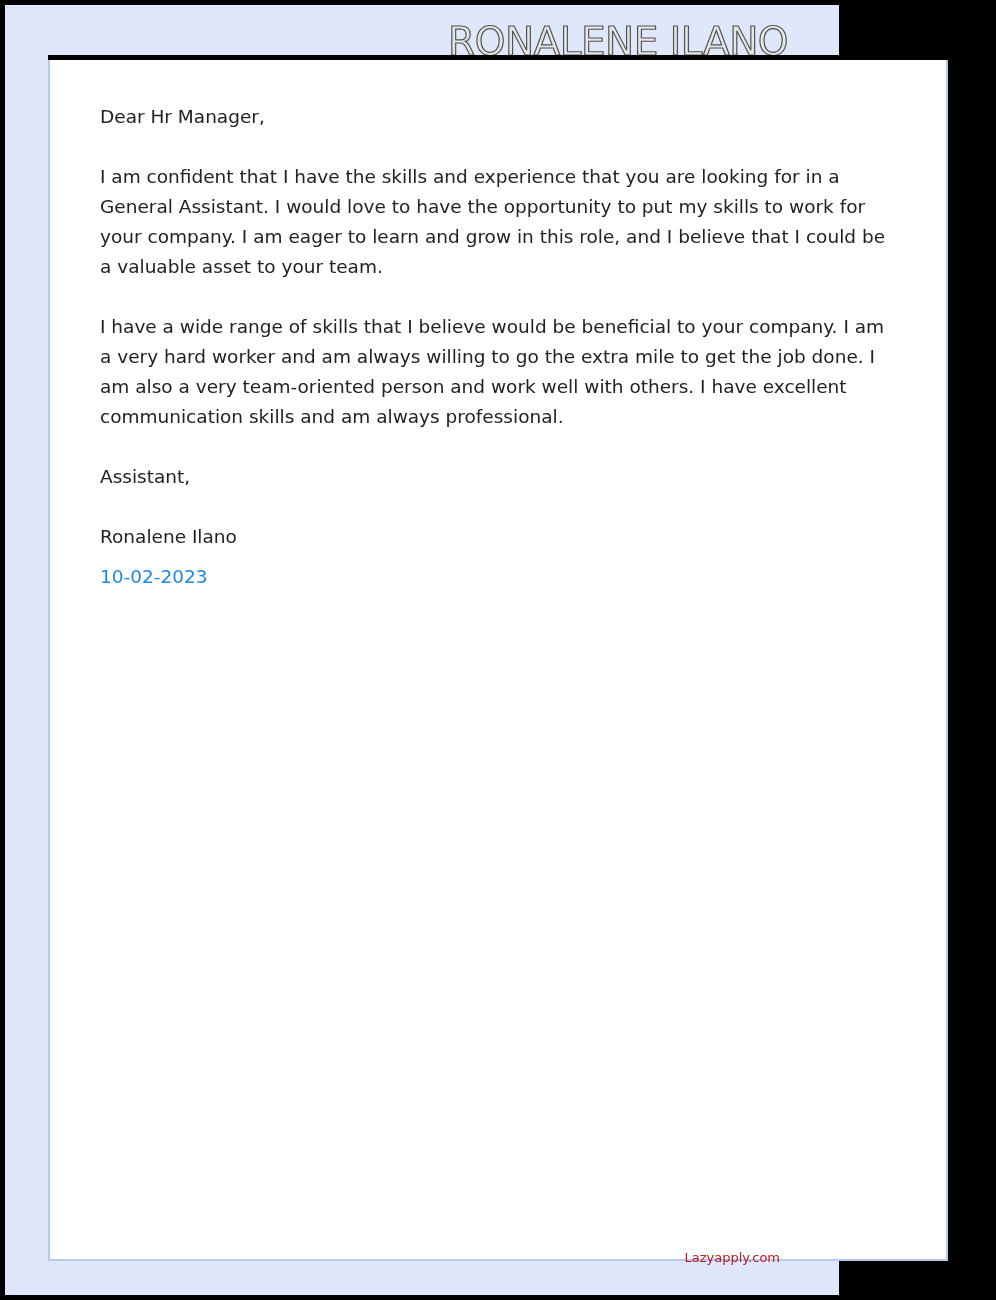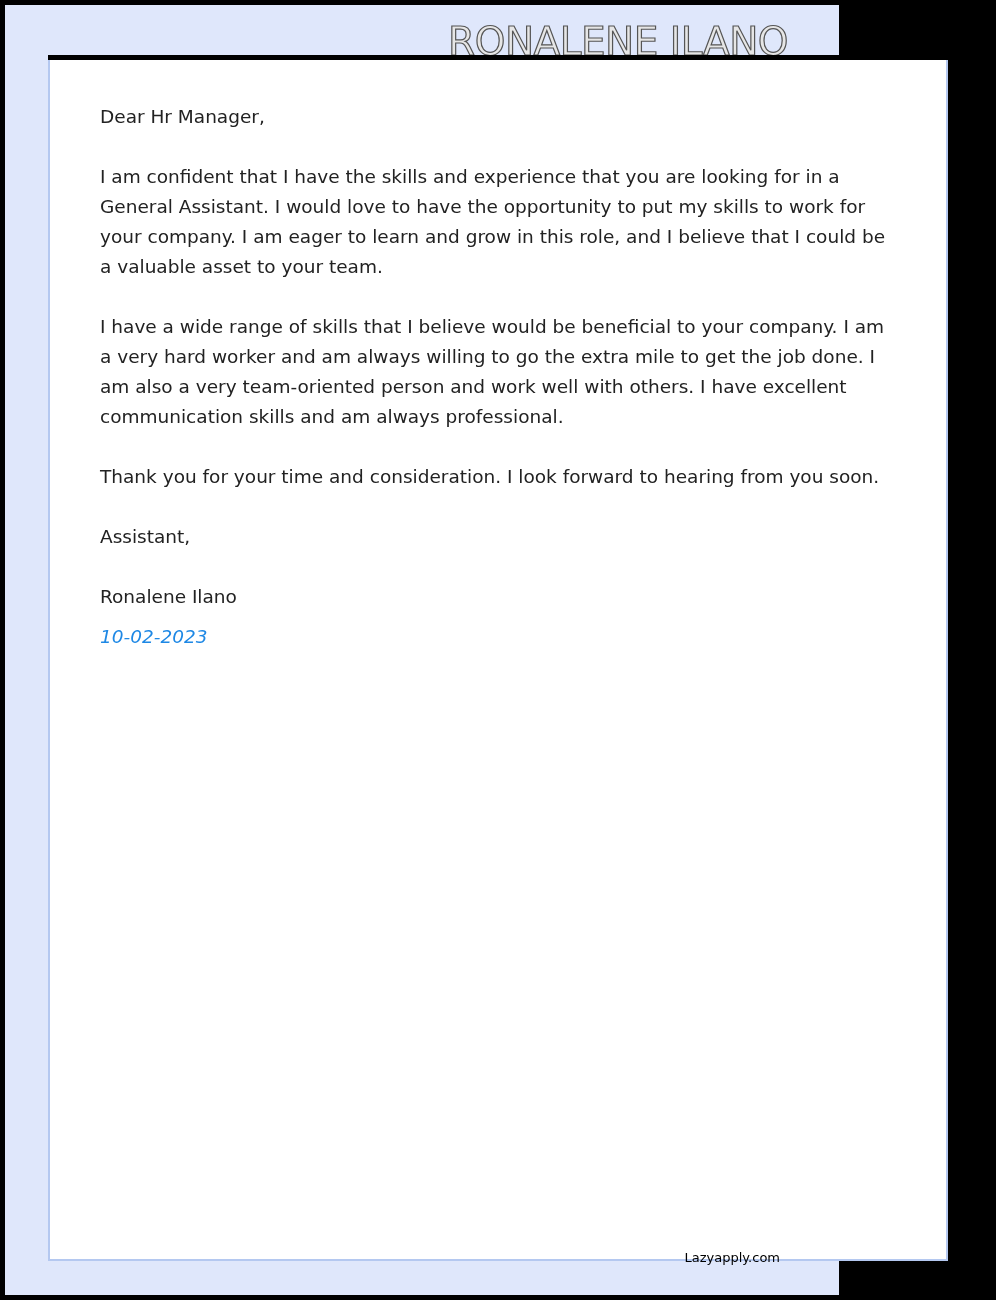--- a/index.html
+++ b/index.html
@@ -4,33 +4,32 @@
 <style>
   html, body { margin:0; padding:0; }
   body { width:996px; height:1300px; background:#000; position:relative; overflow:hidden; font-family:"DejaVu Sans", sans-serif; }
   .frame { position:absolute; left:5px; top:5px; width:834px; height:1290px; background:#dfe7fb; }
   .name-title { position:absolute; right:51px; top:14px; font-size:39px; letter-spacing:-0.5px; color:#e6e6e6; -webkit-text-stroke:1.2px #555; font-family:"DejaVu Sans", sans-serif; font-weight:normal; line-height:46px; }
   .header-bar { position:absolute; left:43px; top:50px; width:900px; height:5px; background:#000; }
   .paper { position:absolute; left:43px; top:55px; width:896px; height:1199px; background:#fff; border:2px solid #b4c8f0; border-top:none; }
   .letter { position:absolute; left:95px; top:97px; width:805px; font-size:18.5px; line-height:30px; color:#222; }
   .letter p { margin:0 12px 30px 0; }
   .letter p.tight { margin-bottom:10px; }
-  .date { color:#1e88e5;font-style:italic; }
-  .footer { position:absolute; right:59px; top:1245px; font-size:13px; color:#000000; }
+  .date { color:#1e88e5; }
+  .footer { position:absolute; right:59px; top:1245px; font-size:13px; color:#b91c1c; }
 </style>
 </head>
 <body>
 
 <div class="frame">
   <div class="name-title">RONALENE ILANO</div>
   <div class="header-bar"></div>
   <div class="paper"></div>
   <div class="letter">
     <p>Dear Hr Manager,</p>
     <p>I am confident that I have the skills and experience that you are looking for in a General Assistant. I would love to have the opportunity to put my skills to work for your company. I am eager to learn and grow in this role, and I believe that I could be a valuable asset to your team.</p>
     <p>I have a wide range of skills that I believe would be beneficial to your company. I am a very hard worker and am always willing to go the extra mile to get the job done. I am also a very team-oriented person and work well with others. I have excellent communication skills and am always professional.</p>
-    <p>Thank you for your time and consideration. I look forward to hearing from you soon.</p>
     <p>Assistant,</p>
     <p class="tight">Ronalene Ilano</p>
     <p class="date">10-02-2023</p>
   </div>
   <div class="footer">Lazyapply.com</div>
 </div>
 
 </body></html>

